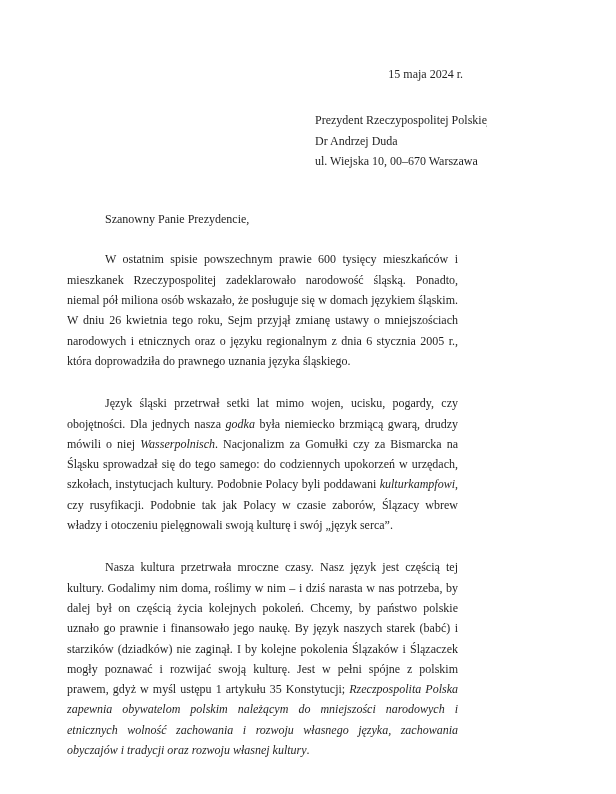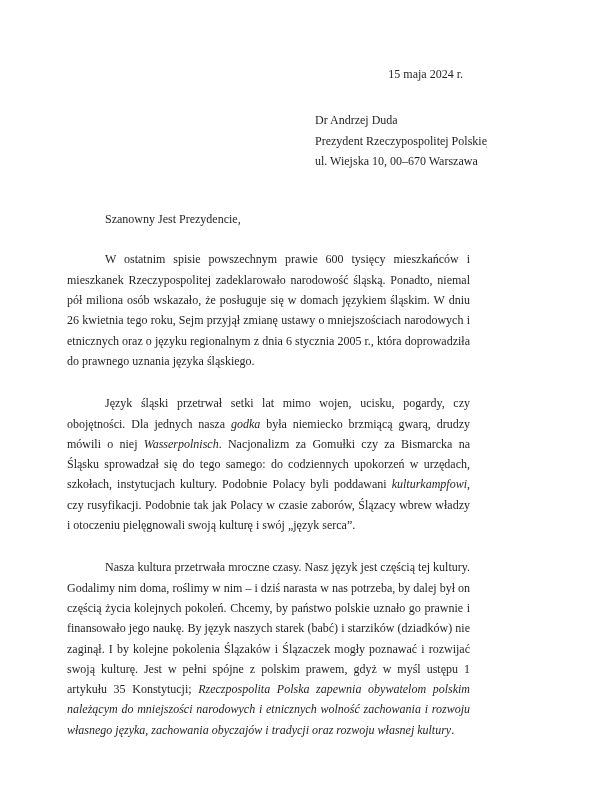--- a/index.html
+++ b/index.html
@@ -30,45 +30,45 @@
     margin: 0 0 38px 248px;
   }
   .recipient-line {
     white-space: nowrap;
   }
   .salutation {
     text-indent: 38px;
     margin: 0 0 20px 0;
   }
   .para {
-    margin: 0 4px 22px 0;
+    margin: 0 16px 22px 0;
     text-align: justify;
     text-indent: 38px;
   }
   .para:last-child {
     margin-bottom: 0;
   }
   .italic {
     font-style: italic;
   }
 </style>
 </head>
 <body>
 
 <div class="page">
 
   <div class="date-line">15 maja 2024 r.</div>
 
   <div class="recipient">
+    <div class="recipient-line">Prezydent Rzeczypospolitej Polskiej</div>
     <div class="recipient-line">Dr Andrzej Duda</div>
-    <div class="recipient-line">Prezydent Rzeczypospolitej Polskiej</div>
     <div class="recipient-line">ul. Wiejska 10, 00–670 Warszawa</div>
   </div>
 
-  <div class="salutation">Szanowny Jest Prezydencie,</div>
+  <div class="salutation">Szanowny Panie Prezydencie,</div>
 
   <div>
 
     <p class="para"><span>W ostatnim spisie powszechnym prawie 600 tysięcy mieszkańców i mieszkanek Rzeczypospolitej zadeklarowało narodowość śląską. Ponadto, niemal pół miliona osób wskazało, że posługuje się w domach językiem śląskim. W dniu 26 kwietnia tego roku, Sejm przyjął zmianę ustawy o mniejszościach narodowych i etnicznych oraz o języku regionalnym z dnia 6 stycznia 2005 r., która doprowadziła do prawnego uznania języka śląskiego.</span></p>
 
     <p class="para"><span>Język śląski przetrwał setki lat mimo wojen, ucisku, pogardy, czy obojętności. Dla jednych nasza </span><span class="italic">godka</span><span> była niemiecko brzmiącą gwarą, drudzy mówili o niej </span><span class="italic">Wasserpolnisch</span><span>. Nacjonalizm za Gomułki czy za Bismarcka na Śląsku sprowadzał się do tego samego: do codziennych upokorzeń w urzędach, szkołach, instytucjach kultury. Podobnie Polacy byli poddawani </span><span class="italic">kulturkampfowi</span><span>, czy rusyfikacji. Podobnie tak jak Polacy w czasie zaborów, Ślązacy wbrew władzy i otoczeniu pielęgnowali swoją kulturę i swój „język serca”.</span></p>
 
     <p class="para"><span>Nasza kultura przetrwała mroczne czasy. Nasz język jest częścią tej kultury. Godalimy nim doma, roślimy w nim – i dziś narasta w nas potrzeba, by dalej był on częścią życia kolejnych pokoleń. Chcemy, by państwo polskie uznało go prawnie i finansowało jego naukę. By język naszych starek (babć) i starzików (dziadków) nie zaginął. I by kolejne pokolenia Ślązaków i Ślązaczek mogły poznawać i rozwijać swoją kulturę. Jest w pełni spójne z polskim prawem, gdyż w myśl ustępu 1 artykułu 35 Konstytucji; </span><span class="italic">Rzeczpospolita Polska zapewnia obywatelom polskim należącym do mniejszości narodowych i etnicznych wolność zachowania i rozwoju własnego języka, zachowania obyczajów i tradycji oraz rozwoju własnej kultury</span><span>.</span></p>
 
   </div>

